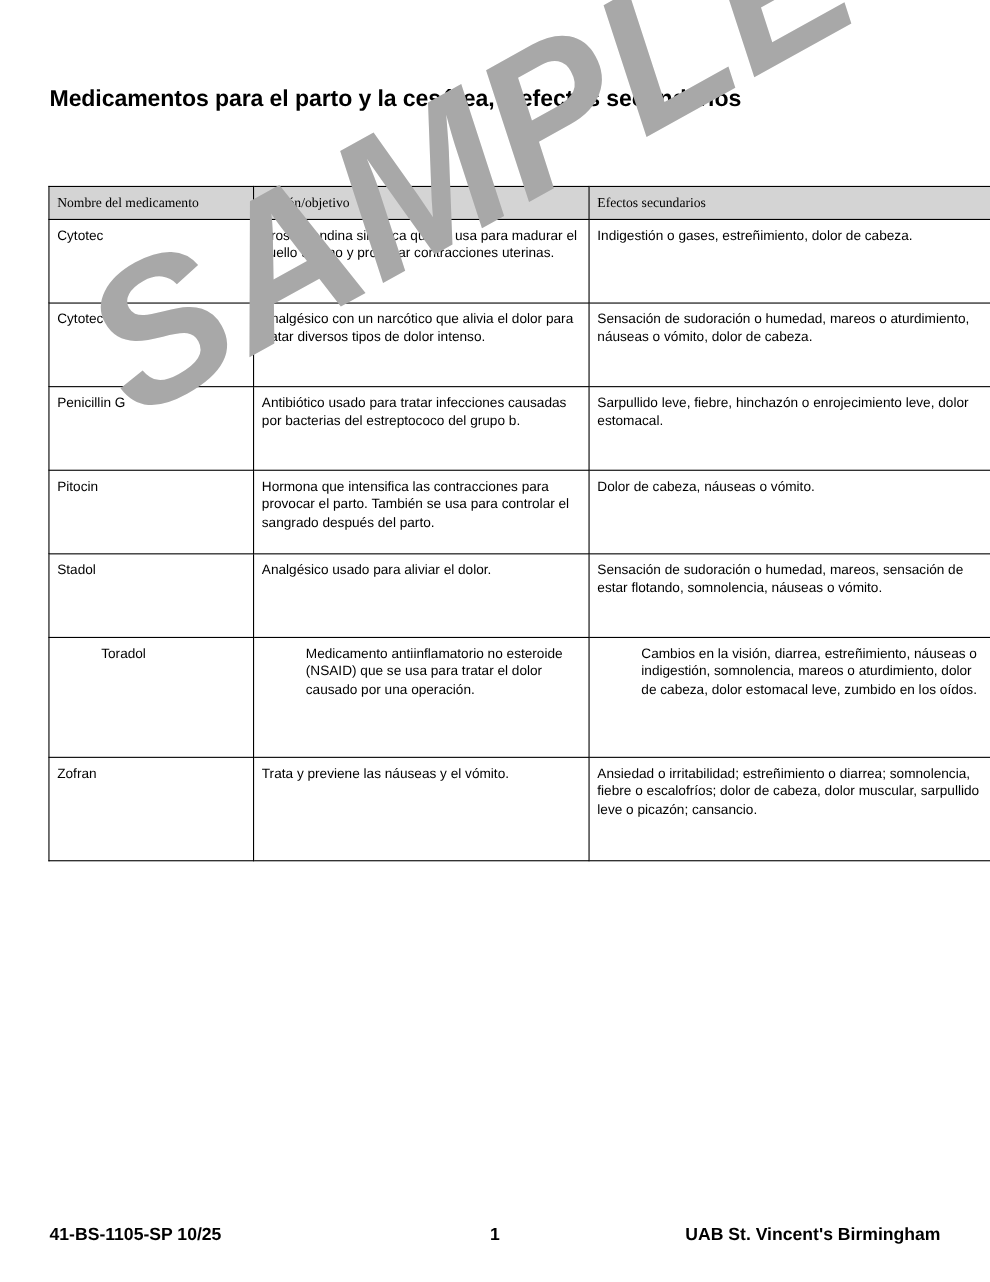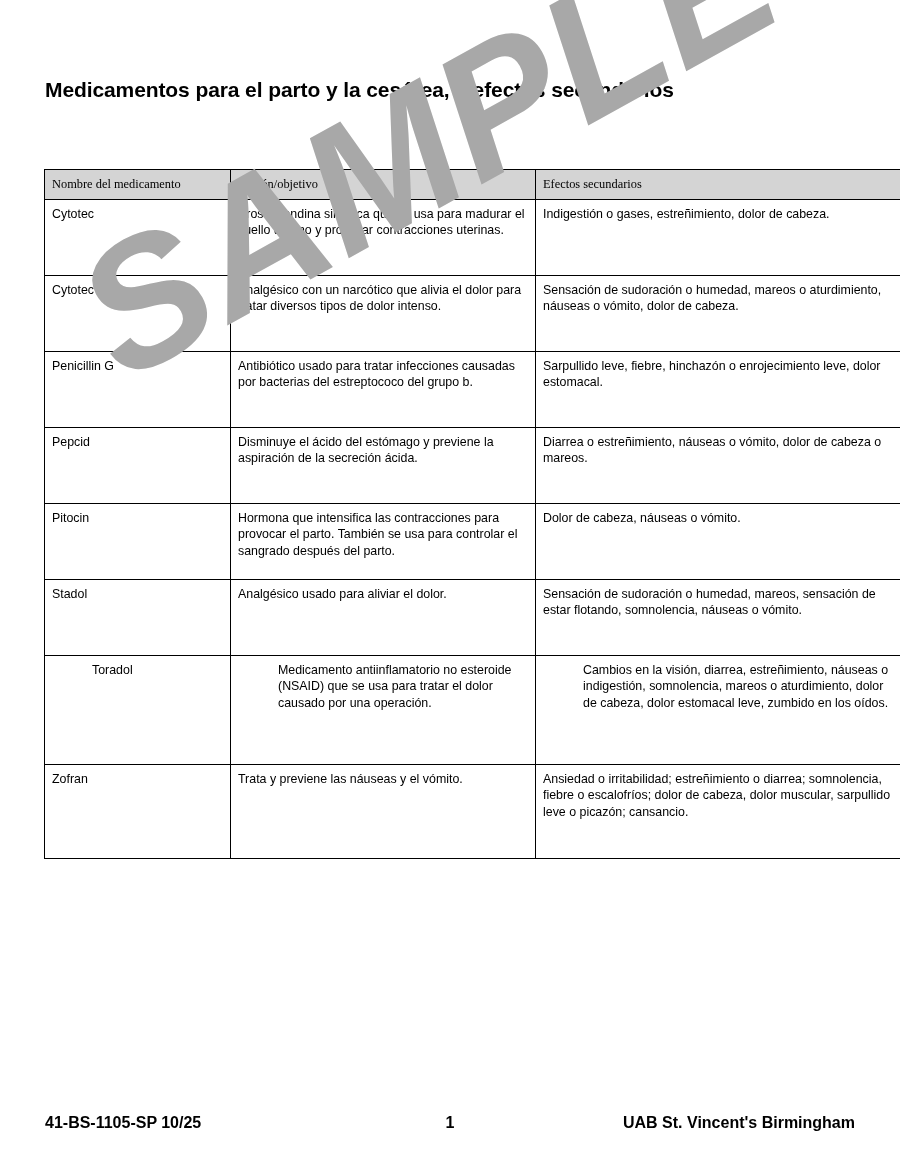--- a/index.html
+++ b/index.html
@@ -165,25 +165,20 @@
         <tr class="r-nubain">
           <td class="c-name">Cytotec</td>
           <td class="c-action">Analgésico con un narcótico que alivia el dolor para tratar diversos tipos de dolor intenso.</td>
           <td class="c-effect">Sensación de sudoración o humedad, mareos o aturdimiento, náuseas o vómito, dolor de cabeza.</td>
         </tr>
         <tr class="r-penicillin">
           <td class="c-name">Penicillin G</td>
           <td class="c-action">Antibiótico usado para tratar infecciones causadas por bacterias del estreptococo del grupo b.</td>
           <td class="c-effect">Sarpullido leve, fiebre, hinchazón o enrojecimiento leve, dolor estomacal.</td>
         </tr>
-        <tr class="r-pepcid">
-          <td class="c-name">Pepcid</td>
-          <td class="c-action">Disminuye el ácido del estómago y previene la aspiración de la secreción ácida.</td>
-          <td class="c-effect">Diarrea o estreñimiento, náuseas o vómito, dolor de cabeza o mareos.</td>
-        </tr>
         <tr class="r-pitocin">
           <td class="c-name">Pitocin</td>
           <td class="c-action">Hormona que intensifica las contracciones para provocar el parto. También se usa para controlar el sangrado después del parto.</td>
           <td class="c-effect">Dolor de cabeza, náuseas o vómito.</td>
         </tr>
         <tr class="r-stadol">
           <td class="c-name">Stadol</td>
           <td class="c-action">Analgésico usado para aliviar el dolor.</td>
           <td class="c-effect">Sensación de sudoración o humedad, mareos, sensación de estar flotando, somnolencia, náuseas o vómito.</td>
         </tr>

